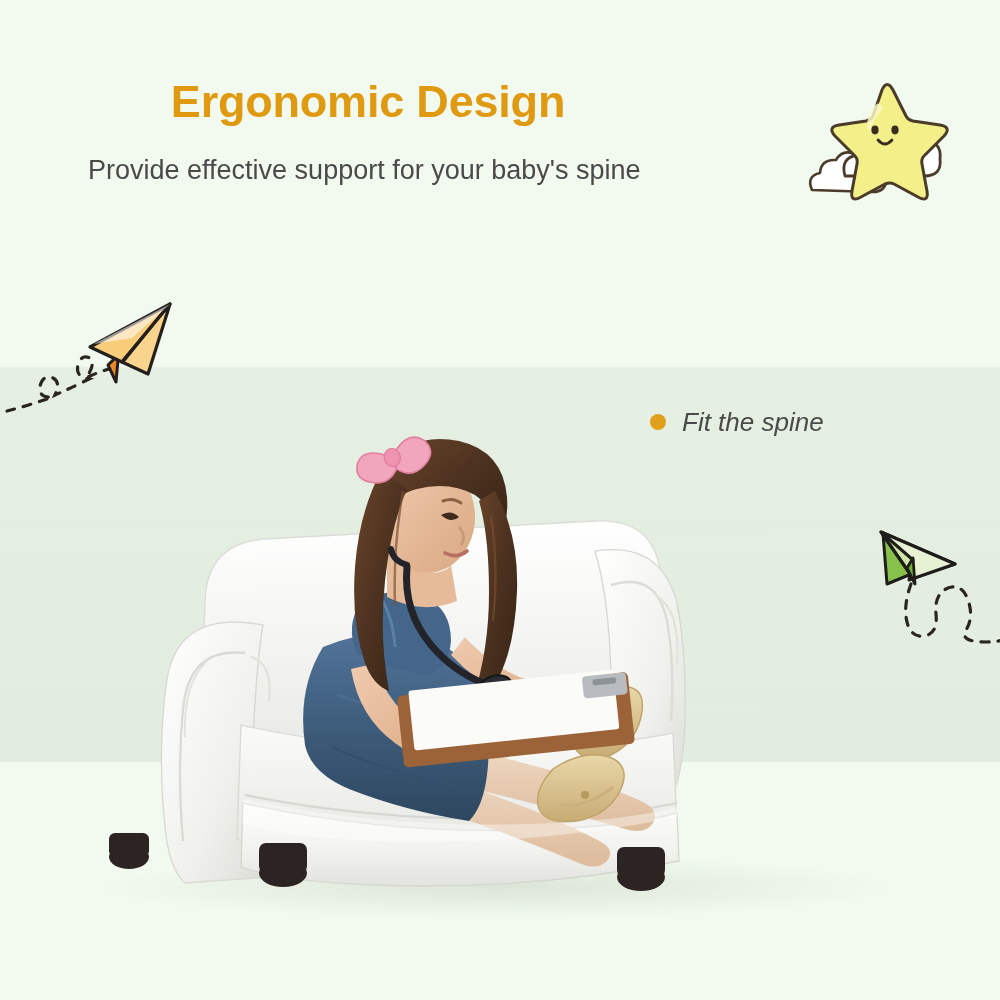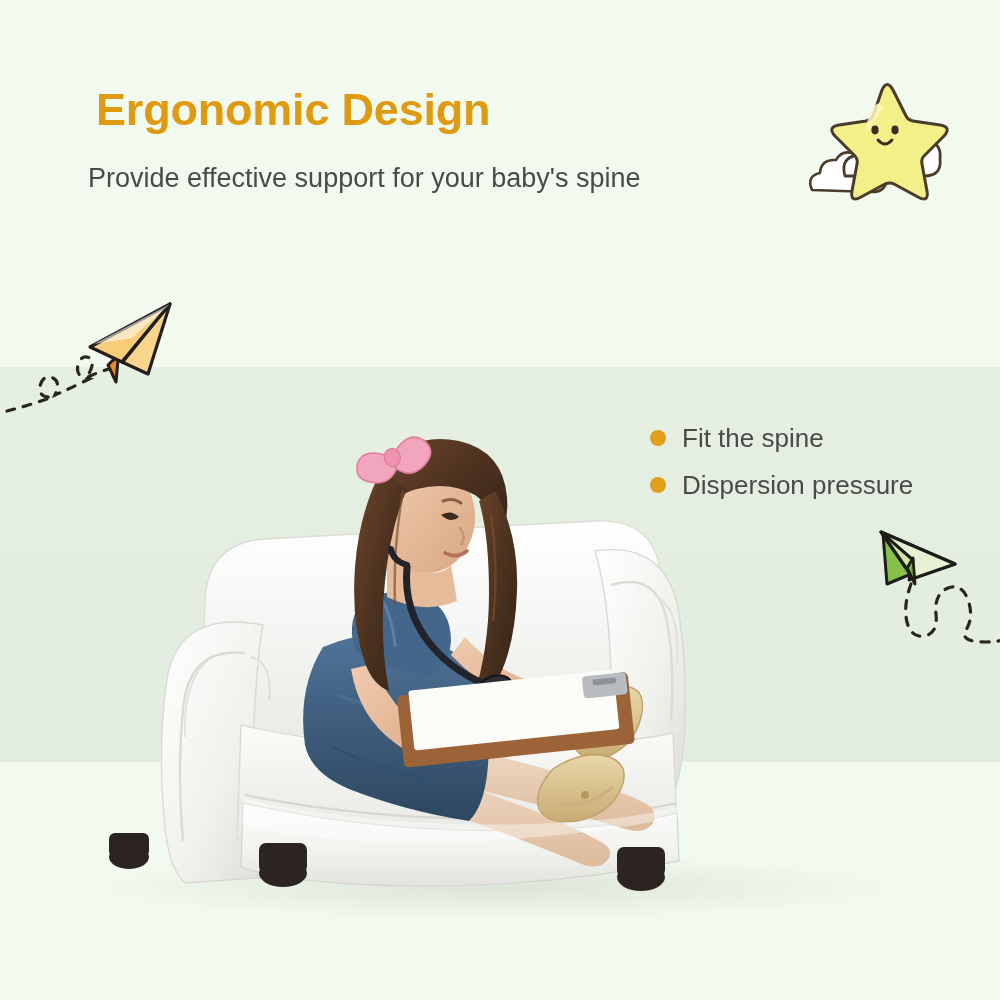--- a/index.html
+++ b/index.html
@@ -17,29 +17,29 @@
   #band-bottom{top:762px;height:238px;background:#f2faef;}
   #band-mid-shade{
     position:absolute;left:0;top:367px;width:1000px;height:395px;
     background:linear-gradient(180deg,#e6f0e2 0%,#e3ede0 60%,#e2ece0 100%);
   }
 
   
   #headline{position:absolute;left:88px;top:78px;width:560px;}
   #title{
     font-size:45px;font-weight:bold;color:#e09a12;
-    letter-spacing:-0.2px;line-height:1.05;margin:8px;white-space:nowrap;
+    letter-spacing:-0.2px;line-height:1.05;margin:0;white-space:nowrap;text-align:center;
   }
   #subtitle{
     margin:26px 0 9px 0;font-size:27px;color:#4a4a4a;
     line-height:1.42;font-weight:400;
   }
 
   
-  #bullets{position:absolute;left:650px;top:424px;width:350px;}
+  #bullets{position:absolute;left:650px;top:408px;width:350px;font-style:italic;}
   .bullet-row{display:flex;align-items:center;margin-bottom:18px;}
   .bullet-dot{
     width:16px;height:16px;border-radius:50%;
     background:#e0a01c;flex:0 0 auto;margin-right:16px;
   }
   .bullet-text{font-size:26px;color:#4a4a4a;line-height:1.1;white-space:nowrap;}
 
   
   .doodle{position:absolute;pointer-events:none;}
   #star-doodle{left:800px;top:72px;width:170px;height:140px;}
@@ -62,24 +62,20 @@
 
   <div id="headline">
     <h1 id="title">Ergonomic Design</h1>
     <p id="subtitle">Provide effective support for your baby's spine</p>
   </div>
 
   <div id="bullets">
     <div class="bullet-row">
       <span class="bullet-dot"></span>
       <span class="bullet-text">Fit the spine</span>
-    </div>
-    <div class="bullet-row">
-      <span class="bullet-dot"></span>
-      <span class="bullet-text">Dispersion pressure</span>
     </div>
   </div>
 
   <div class="doodle" id="star-doodle">
     <svg width="170" height="140" viewBox="0 0 170 140">
 
       <path d="M12 118 q-6 -14 8 -17 q1 -14 16 -13 q7 -12 21 -5 q13 -5 17 8 q14 1 12 15 q1 14 -14 14 z" fill="#ffffff" stroke="#4a3b2a" stroke-width="2.6" stroke-linejoin="round"></path>
 
       <path d="M45 104 q-5 -18 12 -21 q2 -17 20 -15 q9 -15 25 -7 q16 -8 22 8 q18 0 16 18 q2 17 -16 17 z" fill="#ffffff" stroke="#4a3b2a" stroke-width="2.8" stroke-linejoin="round"></path>
 

